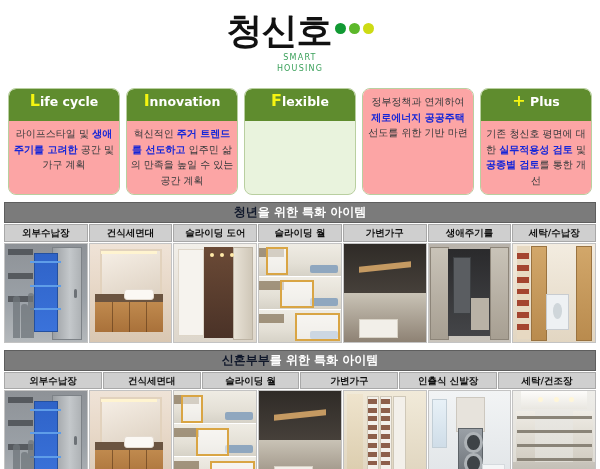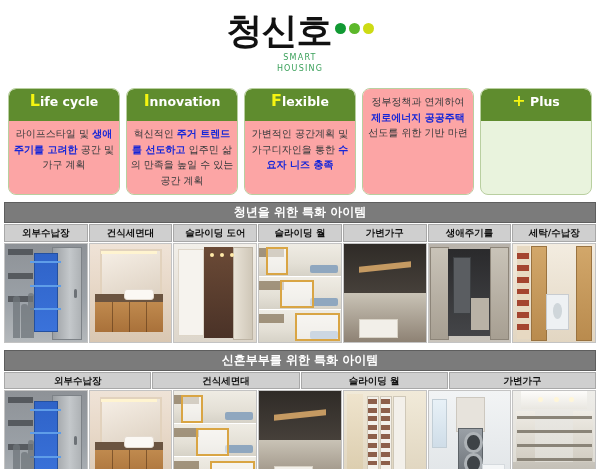--- a/index.html
+++ b/index.html
@@ -139,21 +139,21 @@
     border: 1px solid #5e5e5e;
     color: #ffffff;
     font-size: 12px;
     font-weight: bold;
     text-align: center;
     padding: 3px 0 4px 0;
     line-height: 1;
     margin: 0 4px;
     box-sizing: border-box;
   }
-  .section-banner .hl { color: #ffffff; }
+  .section-banner .hl { color: #0f172a; }
 
   .col-heads {
     display: flex;
     margin: 1px 4px 0 4px;
     gap: 1px;
   }
   .col-head {
     flex: 1 1 0;
     background: #cfcfcf;
     border: 1px solid #a8a8a8;
@@ -417,27 +417,27 @@
     <div class="pillar">
       <div class="pillar-head"><span class="cap">L</span><span>ife cycle</span></div>
       <div class="pillar-body"><span>라이프스타일 및 </span><b>생애주기를 고려한</b><span> 공간 및 가구 계획</span></div>
     </div>
     <div class="pillar">
       <div class="pillar-head"><span class="cap">I</span><span>nnovation</span></div>
       <div class="pillar-body"><span>혁신적인 </span><b>주거 트렌드를 선도하고</b><span> 입주민 삶의 만족을 높일 수 있는 공간 계획</span></div>
     </div>
     <div class="pillar">
       <div class="pillar-head"><span class="cap">F</span><span>lexible</span></div>
-      <div class="pillar-body"><span>가변적인 공간계획 및 가구디자인을 통한 </span><b>수요자 니즈 충족</b></div>
     </div>
     <div class="pillar">
       <div class="pillar-body"><span>정부정책과 연계하여 </span><b>제로에너지 공공주택</b><span> 선도를 위한 기반 마련</span></div>
     </div>
     <div class="pillar">
       <div class="pillar-head"><span class="cap">+</span><span> Plus</span></div>
+      <div class="pillar-body"><span>기존 청신호 평면에 대한 </span><b>실무적용성 검토</b><span> 및 </span><b>공종별 검토</b><span>를 통한 개선</span></div>
     </div>
   </div>
 
 <div id="sections">
     <div class="section">
       <div class="section-banner"><span class="hl">청년</span><span>을 위한 특화 아이템</span></div>
       <div class="col-heads">
         <div class="col-head">외부수납장</div>
         <div class="col-head">건식세면대</div>
         <div class="col-head">슬라이딩 도어</div>
@@ -541,20 +541,22 @@
         </div>
       </div>
     </div>
     <div class="section">
       <div class="section-banner"><span class="hl">신혼부부</span><span>를 위한 특화 아이템</span></div>
       <div class="col-heads">
         <div class="col-head">외부수납장</div>
         <div class="col-head">건식세면대</div>
         <div class="col-head">슬라이딩 월</div>
         <div class="col-head">가변가구</div>
+        <div class="col-head">인출식 신발장</div>
+        <div class="col-head">세탁/건조장</div>
       </div>
       <div class="thumbs">
         <div class="thumb">
           <div class="art art-storage">
             <div class="door"></div>
             <div class="knob"></div>
             <div class="cab"></div>
             <div class="shelf" style="top:18%"></div>
             <div class="shelf" style="top:42%"></div>
             <div class="shelf" style="top:66%"></div>

